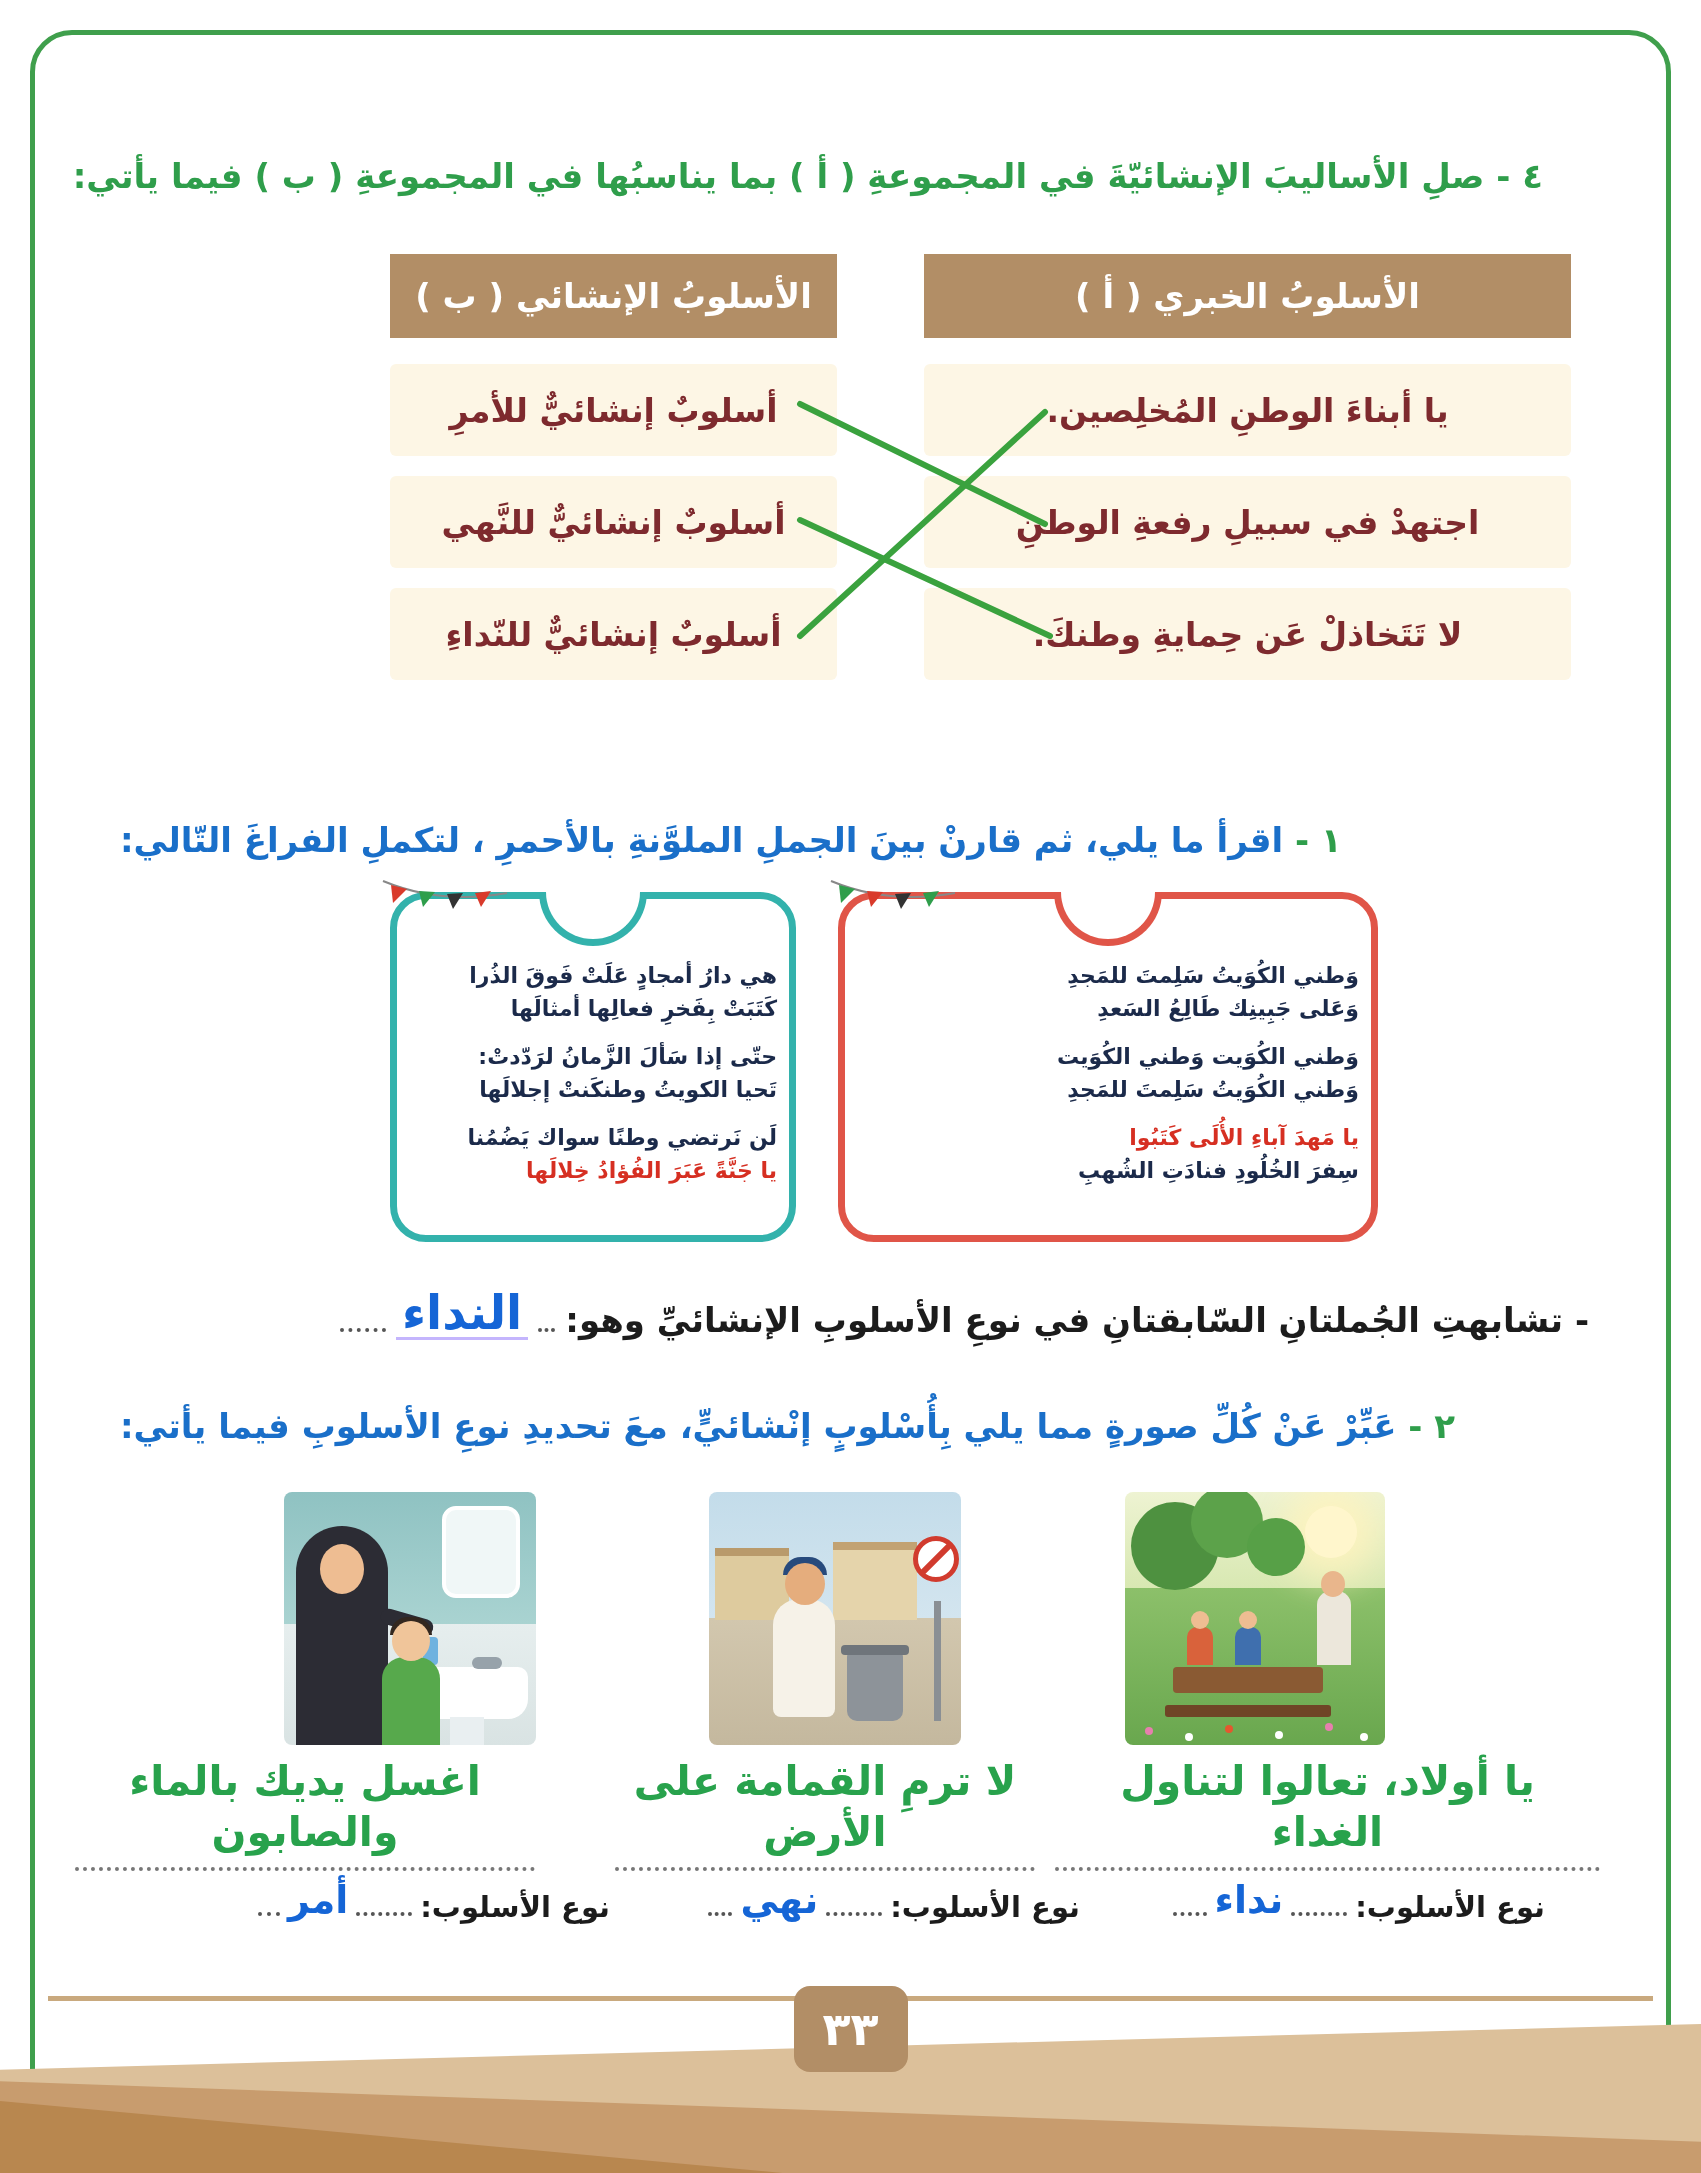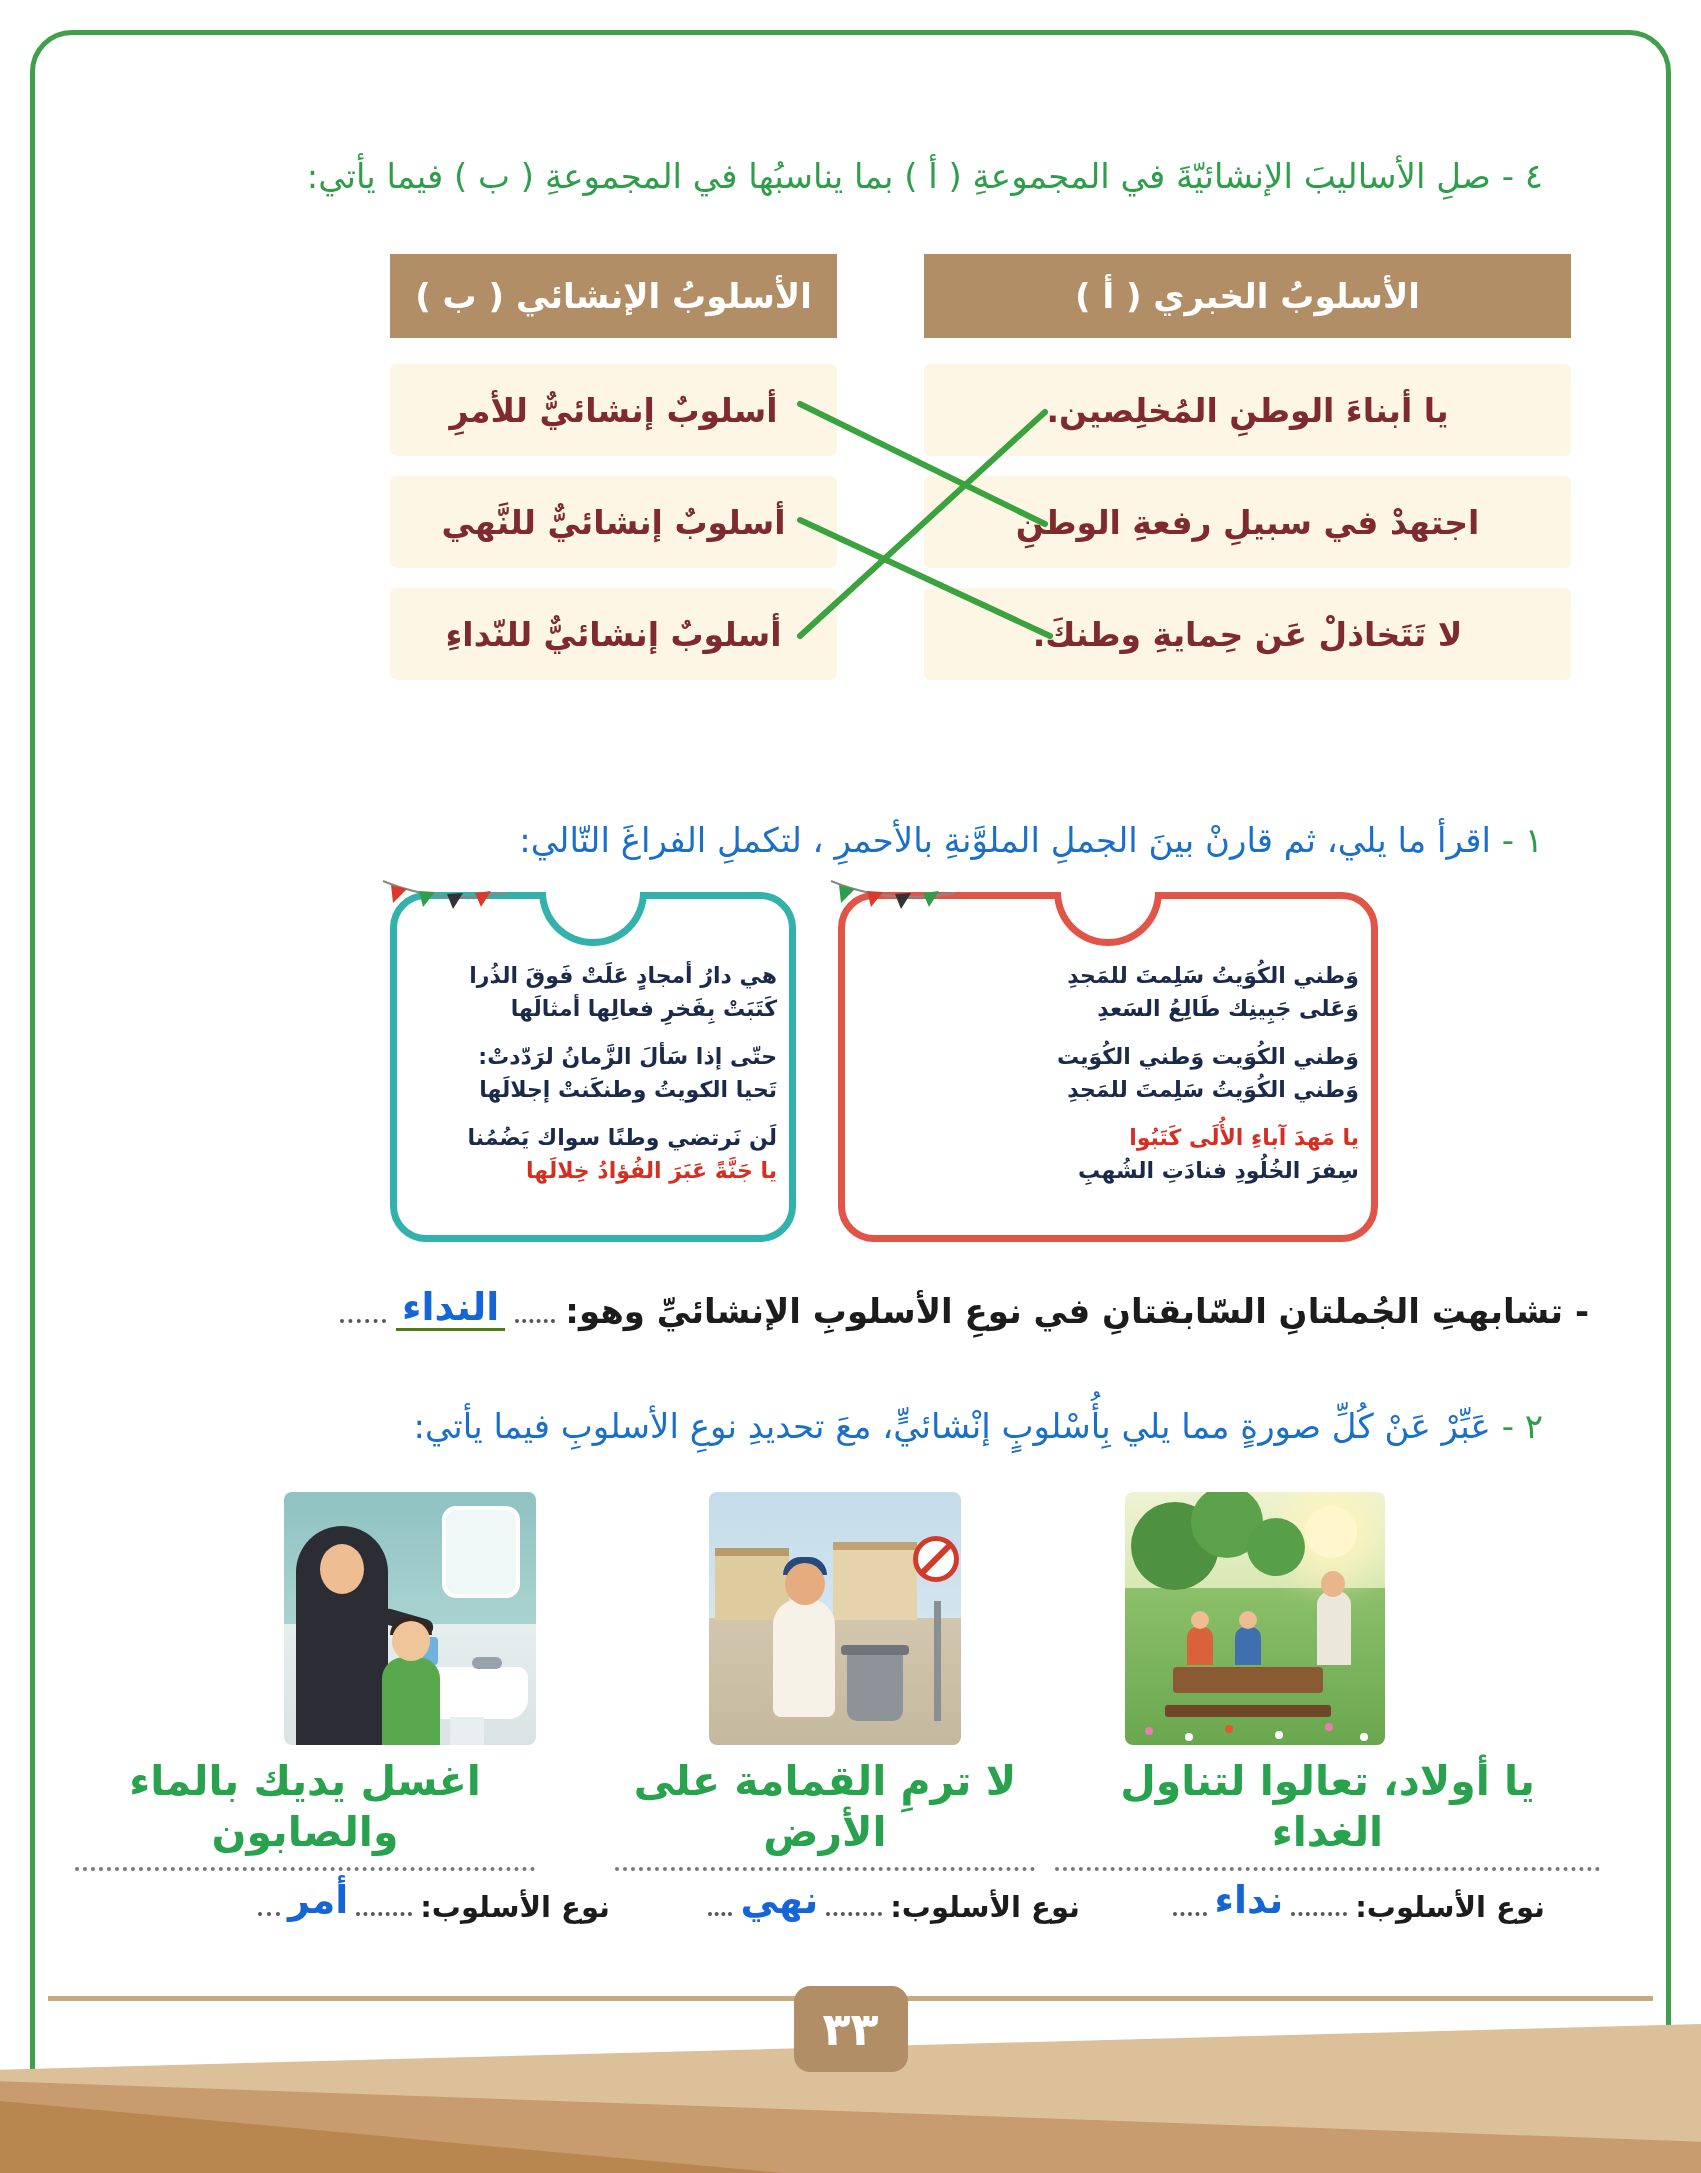--- a/index.html
+++ b/index.html
@@ -1,21 +1,21 @@
 <!DOCTYPE html>
 <html dir="rtl" lang="ar"><head>
 <meta charset="utf-8">
 <style>
   *{margin:0;padding:0;box-sizing:border-box}
   html,body{background:#ffffff}
   body{font-family:"DejaVu Sans",sans-serif}
   .page{position:relative;width:1701px;height:2173px;background:#fff;overflow:hidden;direction:rtl}
   .frame{position:absolute;inset:30px;border:5px solid #3f9f4c;border-radius:42px;z-index:1}
 
-  .title{position:absolute;font-weight:normal;font-size:34px;text-align:right;z-index:2;white-space:nowrap}
+  .title{position:absolute;font-weight:bold;font-size:34px;text-align:left;z-index:2;white-space:nowrap}
   .green{color:#2f9e4b}
   .blue{color:#1a6fc9}
   .ex4-title{top:156px;right:158px;left:120px}
   .ex1-title{top:820px;right:158px;left:120px}
   .ex2-title{top:1406px;right:158px;left:120px}
 
   .hdr{position:absolute;top:254px;height:84px;background:#b28e66;color:#fff;font-size:34px;font-weight:bold;
        display:flex;align-items:center;justify-content:center;z-index:2}
   .cell{position:absolute;height:92px;background:#fdf6e5;color:#7e2a2e;font-size:33px;font-weight:bold;
         display:flex;align-items:center;justify-content:center;z-index:2;border-radius:6px}
@@ -38,21 +38,21 @@
   .poem{padding:60px 12px 12px;text-align:right;color:#1b2a4a;font-weight:bold;font-size:22px;line-height:1.5}
   .stanza{margin-bottom:15px}
   .pline{white-space:nowrap}
   .red-line{color:#d62f22}
 
   .conclusion{position:absolute;top:1288px;right:112px;left:330px;display:flex;align-items:flex-end;
               font-size:34px;font-weight:bold;color:#1c1c1c;z-index:2}
   .leader{flex:1;border-bottom:4px dotted #555;height:12px;margin:0 10px 8px}
   .leader.short{flex:0 0 46px}
   .ans-blue{color:#1565d6;font-weight:bold}
-  .ans-blue.big{font-size:38px;border-bottom:3px solid #4d7c0f;line-height:1.05;padding:0 6px}
+  .ans-blue.big{font-size:47px;border-bottom:3px solid #c4b5fd;line-height:1.05;padding:0 6px}
 
   .scene{position:absolute;top:1492px;width:252px;height:253px;border-radius:8px;overflow:hidden;z-index:2}
   .scene div{position:absolute}
   .hw{left:284px;background:linear-gradient(180deg,#8fc2c2 0%,#a9d3d1 52%,#e6eeee 52%,#d9e3e3 100%)}
   .hw-mirror{right:16px;top:14px;width:78px;height:92px;background:#f0f7f7;border:4px solid #fff;border-radius:14px}
   .hw-sink{right:8px;bottom:26px;width:118px;height:52px;background:#fff;border-radius:10px 10px 20px 20px}
   .hw-ped{right:52px;bottom:0;width:34px;height:28px;background:#e9eff1}
   .hw-faucet{right:34px;bottom:76px;width:30px;height:12px;background:#97a2aa;border-radius:6px}
   .hw-soap{right:98px;bottom:80px;width:15px;height:28px;background:#6fb2df;border-radius:4px}
   .hw-mom{left:12px;top:34px;width:92px;height:220px;background:#2c2c34;border-radius:46px 46px 0 0}

